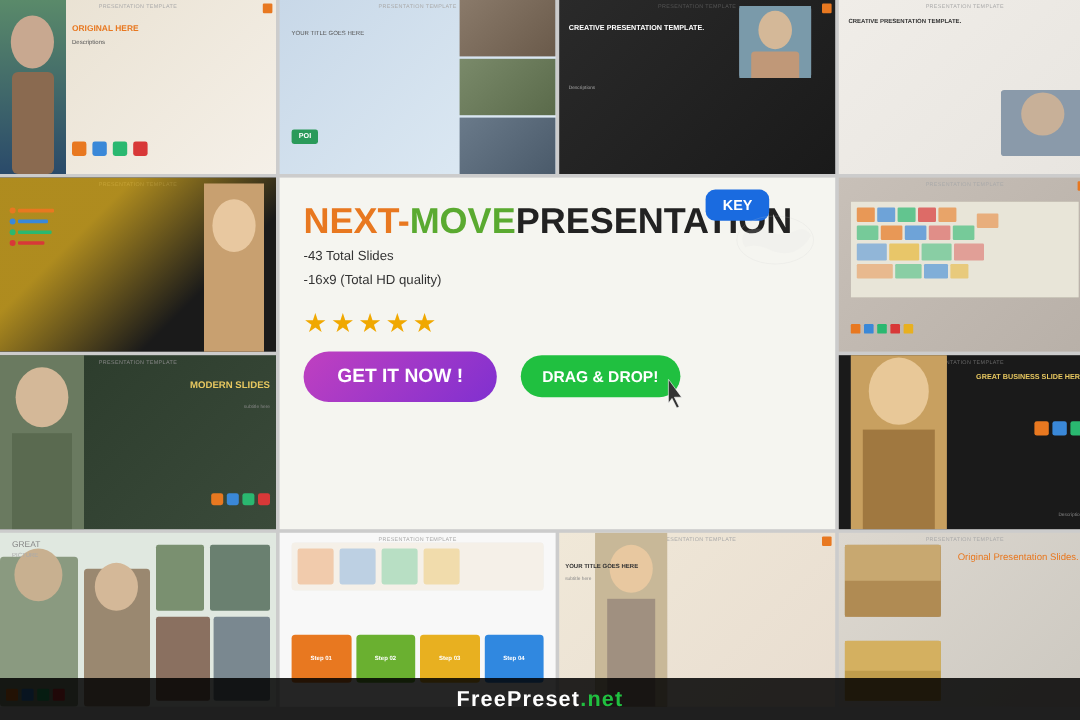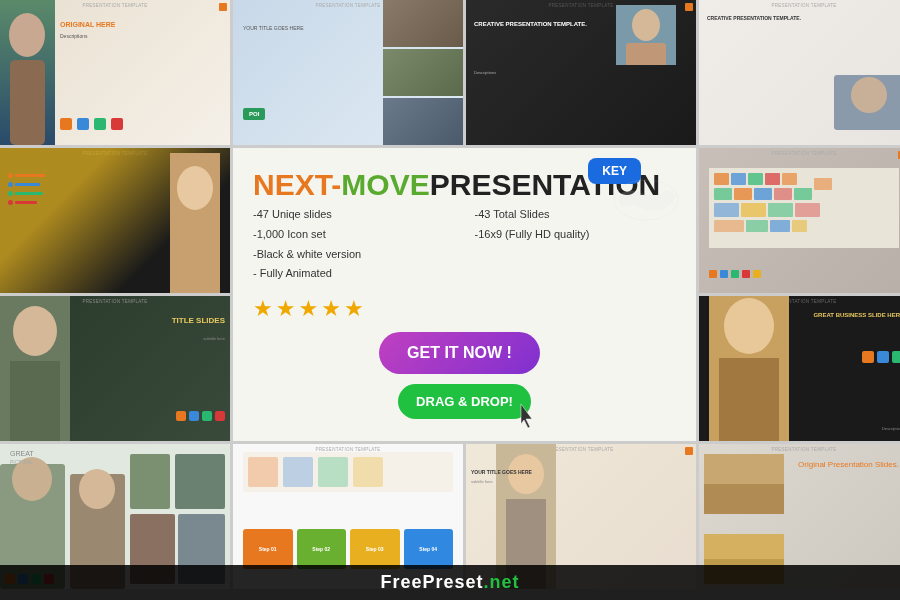--- a/index.html
+++ b/index.html
@@ -412,21 +412,20 @@
       width: 70px;
       height: 45px;
       opacity: 0.3;
     }
 
     .buttons-row {
       display: flex;
       align-items: center;
       gap: 10px;
       margin-top: 5px;
-      flex-direction: column;
     }
 
     
     .green-badge {
       position: absolute;
       bottom: 25px; left: 10px;
       background: #2a9a5a;
       color: white;
       font-size: 6px;
       font-weight: bold;
@@ -538,28 +537,22 @@
     <div class="thumb-center">
 
       <div class="key-badge">KEY</div>
 
       <div class="main-title">
         <span class="title-next">NEXT-</span><span class="title-move">MOVE</span><span class="title-presentation">PRESENTATION</span>
       </div>
 
       <div class="features-grid">
         <div>
-          <div class="feature-item">-47 Uniqe slides</div>
-          <div class="feature-item">-1,000 Icon set</div>
-          <div class="feature-item">-Black &amp; white version</div>
-          <div class="feature-item">- Fully Animated</div>
-        </div>
-        <div>
           <div class="feature-item">-43 Total Slides</div>
-          <div class="feature-item">-16x9 (Fully HD quality)</div>
+          <div class="feature-item">-16x9 (Total HD quality)</div>
         </div>
       </div>
 
       <div class="stars-row">
         <span class="star">★</span>
         <span class="star">★</span>
         <span class="star">★</span>
         <span class="star">★</span>
         <span class="star">★</span>
       </div>
@@ -623,21 +616,21 @@
 
     <div class="thumb thumb-7">
       <div class="small-label" style="color:#888;">PRESENTATION TEMPLATE</div>
       <div class="bg-person">
         <svg viewBox="0 0 70 145" width="70" height="145" xmlns="http://www.w3.org/2000/svg">
           <rect width="70" height="145" fill="#6a7a60"></rect>
           <ellipse cx="35" cy="35" rx="22" ry="25" fill="#d4b898"></ellipse>
           <rect x="10" y="65" width="50" height="90" fill="#5a6a50"></rect>
         </svg>
       </div>
-      <div class="modern-text">TITLE SLIDES</div>
+      <div class="modern-text">MODERN SLIDES</div>
       <div style="position:absolute; right:5px; top:40px; font-size:4px; color:#888;">subtitle here</div>
       <div style="position:absolute; right:5px; bottom:20px; display:flex; gap:3px;">
         <div class="icon-box" style="background:#e87820; width:10px; height:10px;"></div>
         <div class="icon-box" style="background:#3a88d8; width:10px; height:10px;"></div>
         <div class="icon-box" style="background:#2ab870; width:10px; height:10px;"></div>
         <div class="icon-box" style="background:#d83838; width:10px; height:10px;"></div>
       </div>
     </div>
 
     <div class="thumb thumb-8">

